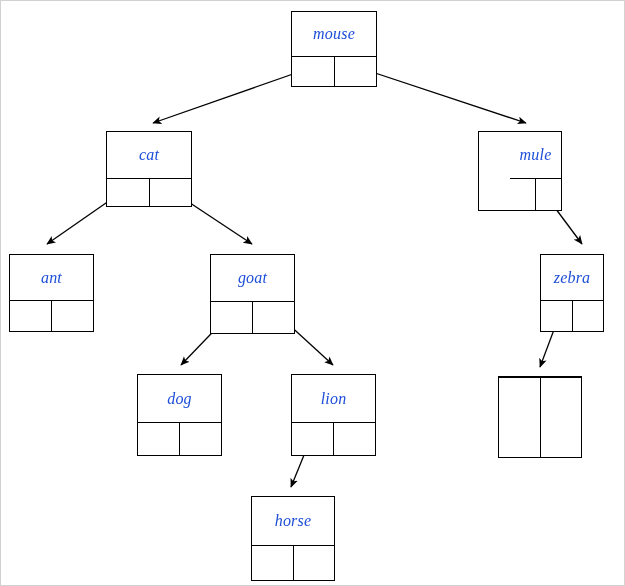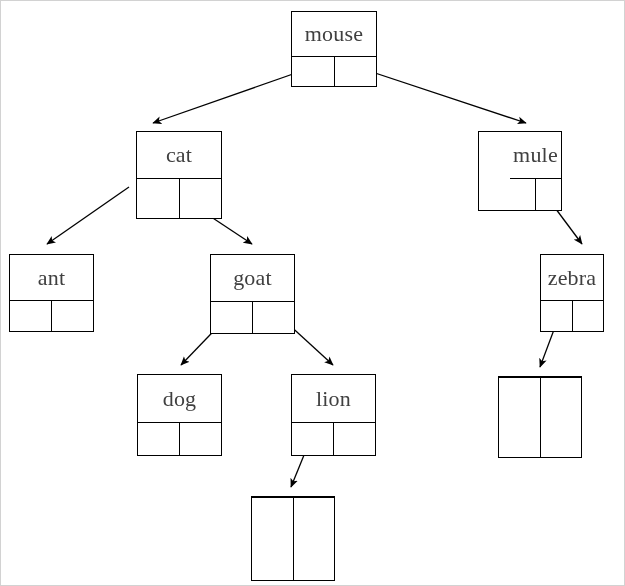--- a/index.html
+++ b/index.html
@@ -36,26 +36,27 @@
     border: 1px solid #000000;
     background: #ffffff;
     display: flex;
     flex-direction: column;
   }
   .node-label {
     flex: 0 0 auto;
     display: flex;
     align-items: center;
     justify-content: center;
-    color: #404040;
-    font-size: 22px;
+    color: #1d4ed8;
+    font-size: 16px;
     line-height: 1;
     letter-spacing: 0.2px;
     white-space: nowrap;
     user-select: none;
+    font-style: italic;
   }
   .node-ptrs {
     flex: 1 1 auto;
     display: flex;
     border-top: 1px solid #000000;
   }
   .ptr {
     flex: 1 1 50%;
     background: transparent;
   }
@@ -88,21 +89,21 @@
   </svg>
 
   <div id="node-layer">
       <div class="node" style="left: 290px; top: 10px; width: 86px; height: 76px;">
         <div class="node-label" style="height: 44px;">mouse</div>
         <div class="node-ptrs">
           <div class="ptr left"></div>
           <div class="ptr right"></div>
         </div>
       </div>
-      <div class="node" style="left: 105px; top: 130px; width: 86px; height: 88px; margin-left: 30px;">
+      <div class="node" style="left: 105px; top: 130px; width: 86px; height: 76px;">
         <div class="node-label" style="height: 46px;">cat</div>
         <div class="node-ptrs">
           <div class="ptr left"></div>
           <div class="ptr right"></div>
         </div>
       </div>
       <div class="node" style="left: 477px; top: 130px; width: 84px; height: 80px; padding-left: 31px;">
         <div class="node-label" style="height: 46px;">mule</div>
         <div class="node-ptrs">
           <div class="ptr left"></div>
@@ -144,20 +145,21 @@
           <div class="ptr right"></div>
         </div>
       </div>
       <div class="node" style="left: 497px; top: 375px; width: 84px; height: 82px;">
         <div class="node-ptrs">
           <div class="ptr left"></div>
           <div class="ptr right"></div>
         </div>
       </div>
       <div class="node" style="left: 250px; top: 495px; width: 84px; height: 85px;">
+        <div class="node-label" style="height: 48px;">horse</div>
         <div class="node-ptrs">
           <div class="ptr left"></div>
           <div class="ptr right"></div>
         </div>
       </div>
     </div>
 
 </div>
 
 </body></html>

